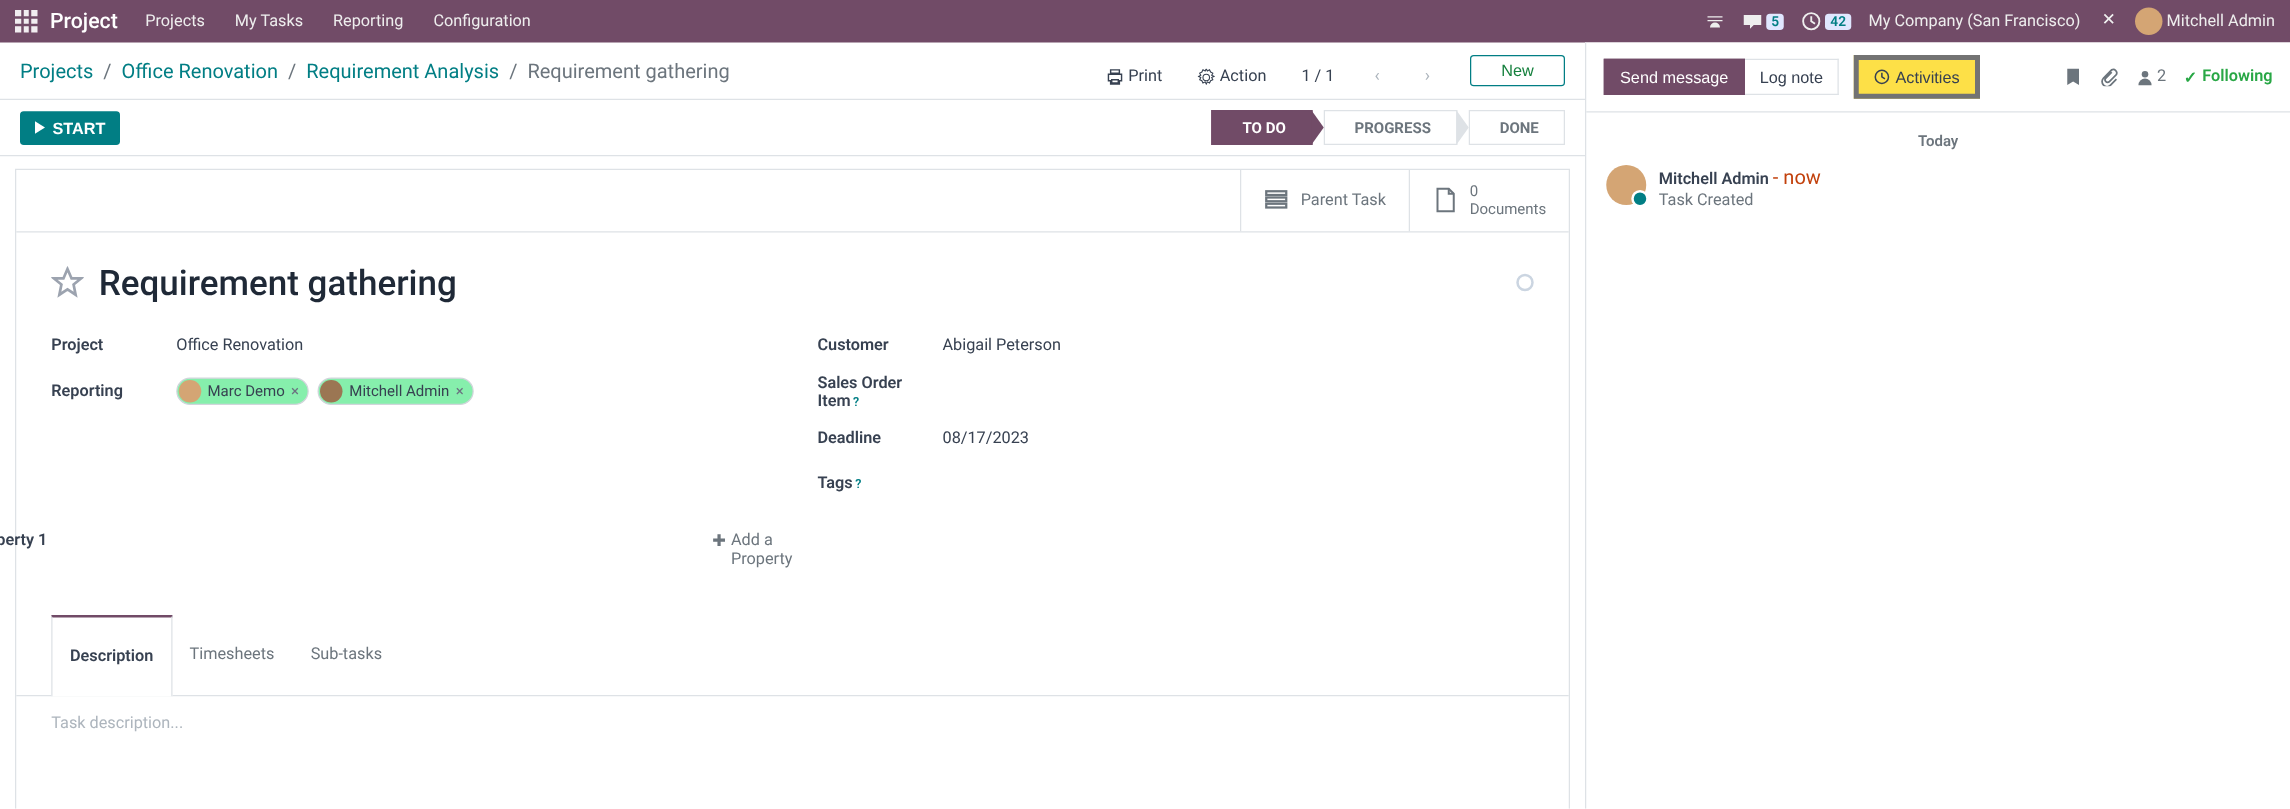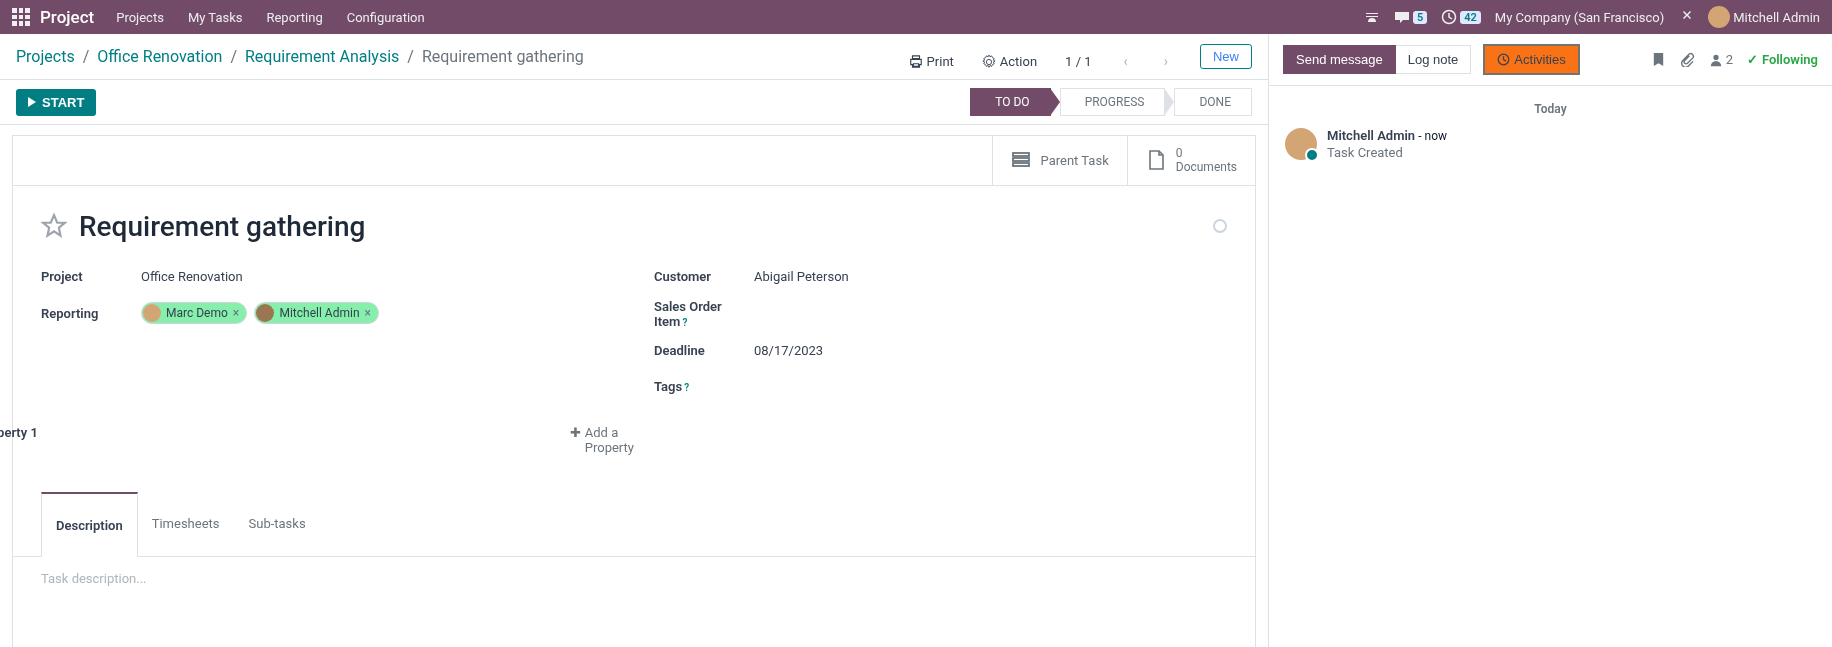--- a/index.html
+++ b/index.html
@@ -25,29 +25,29 @@
 
 .breadcrumb-bar { display: flex; align-items: center; padding: 10px 16px; border-bottom: 1px solid #dee2e6; }
 .bc-link { color: #017E84; font-size: 16px; cursor: pointer; }
 .bc-sep { color: #6c757d; margin: 0 8px; font-size: 16px; }
 .bc-active { color: #6c757d; font-size: 16px; }
 .bc-spacer { flex: 1; }
 .bc-actions { display: flex; align-items: flex-end; gap: 28px; }
 .bc-action-btn { cursor: pointer; color: #374151; font-size: 13px; display: flex; align-items: center; gap: 4px; }
 .pager { color: #374151; font-size: 13px; }
 .pager-arrow { color: #adb5bd; cursor: pointer; font-size: 14px; padding: 0 4px; }
-.btn-new { border: 1px solid #017E84; color: #3b82f6; background: #fff; padding: 4px 12px; font-size: 13px; cursor: pointer; border-radius: 3px; }
+.btn-new { border: 1px solid #017E84; color: #15803d; background: #fff; padding: 4px 24px; font-size: 13px; cursor: pointer; border-radius: 3px; }
 
 
 .status-bar { display: flex; align-items: center; padding: 8px 16px; border-bottom: 1px solid #dee2e6; }
 .btn-start { background: #017E84; color: #fff; border: none; padding: 6px 12px; font-size: 13px; font-weight: 600; border-radius: 3px; cursor: pointer; display: flex; align-items: center; gap: 6px; }
 .btn-start::before { content: ''; width: 0; height: 0; border-top: 5px solid transparent; border-bottom: 5px solid transparent; border-left: 8px solid #fff; }
 .status-spacer { flex: 1; }
 .stage-pills { display: flex; }
-.stage { position: relative; padding: 6px 20px 6px 24px; font-size: 12px; font-weight: 400; color: #6c757d; background: #fff; border: 1px solid #dee2e6; cursor: pointer; }
+.stage { position: relative; padding: 6px 20px 6px 24px; font-size: 12px; font-weight: 700; color: #6c757d; background: #fff; border: 1px solid #dee2e6; cursor: pointer; }
 .stage.active { background: #714B67; color: #fff; border-color: #714B67; }
 .stage-arrow { width: 0; height: 0; border-top: 14px solid transparent; border-bottom: 14px solid transparent; border-left: 10px solid #dee2e6; margin-left: -1px; z-index: 1; }
 .stage-arrow.active { border-left-color: #714B67; }
 
 
 .form-sheet { margin: 10px 12px; border: 1px solid #dee2e6; background: #fff; }
 .sheet-header { display: flex; border-bottom: 1px solid #dee2e6; justify-content: flex-end; }
 .stat-btn { display: flex; align-items: center; gap: 10px; padding: 10px 18px; border-left: 1px solid #dee2e6; cursor: pointer; color: #374151; }
 .stat-txt { display: flex; flex-direction: column; font-size: 12px; color: #6c757d; line-height: 1.2; }
 
@@ -72,32 +72,32 @@
 .tabs { display: flex; border-bottom: 1px solid #dee2e6; margin-top: 24px; padding-left: 28px; }
 .tab { padding: 24px 14px; border: 1px solid transparent; border-bottom: none; font-size: 13px; cursor: pointer; color: #6c757d; margin-right: -1px; }
 .tab.active { border-color: #dee2e6; border-top: 2px solid #714B67; background: #fff; color: #374151; font-weight: 600; position: relative; top: 1px; }
 .tab-content { padding: 14px 28px; min-height: 120px; }
 .placeholder-txt { color: #adb5bd; font-size: 13px; }
 
 
 .chatter-header { display: flex; align-items: center; padding: 10px 14px; border-bottom: 1px solid #dee2e6; gap: 0; }
 .btn-sendmsg { background: #714B67; color: #fff; border: 1px solid #714B67; padding: 6px 12px; font-size: 13px; cursor: pointer; }
 .btn-lognote { background: #fff; border: 1px solid #dee2e6; border-left: none; padding: 6px 12px; font-size: 13px; cursor: pointer; color: #374151; }
-.btn-activities { background: #f97316; border: 2px solid #737373; padding: 6px 12px; font-size: 13px; cursor: pointer; color: #374151; margin-left: 12px; display: flex; gap: 4px; align-items: center; }
+.btn-activities { background: #fde047; border: 4px solid #737373; padding: 6px 12px; font-size: 13px; cursor: pointer; color: #374151; margin-left: 12px; display: flex; gap: 4px; align-items: center; }
 .chatter-spacer { flex: 1; }
 .chatter-icons { display: flex; align-items: center; gap: 14px; color: #6c757d; }
 .follow-btn { color: #28a745; font-weight: 600; font-size: 13px; display: flex; gap: 4px; cursor: pointer; }
 .chatter-body { padding: 16px; }
 .chatter-date { text-align: center; font-size: 12px; font-weight: 600; color: #6c757d; margin-bottom: 12px; }
 .msg { display: flex; gap: 10px; }
 .msg-avatar { width: 32px; height: 32px; border-radius: 50%; background: #d4a574; position: relative; flex-shrink: 0; }
 .msg-avatar::after { content: ''; position: absolute; bottom: -2px; right: -2px; width: 10px; height: 10px; border-radius: 50%; background: #017E84; border: 2px solid #fff; }
 .msg-body { flex: 1; }
 .msg-author { font-weight: 600; font-size: 13px; }
-.msg-time { color: #0f172a; font-size: 12px; }
+.msg-time { color: #c2410c; font-size: 16px; }
 .msg-text { font-size: 13px; color: #6c757d; margin-top: 2px; }
 
 svg { display: block; }
 </style>
 </head>
 <body>
 
 <div class="top-nav">
   <div class="nav-apps-icon">
     <span></span>

